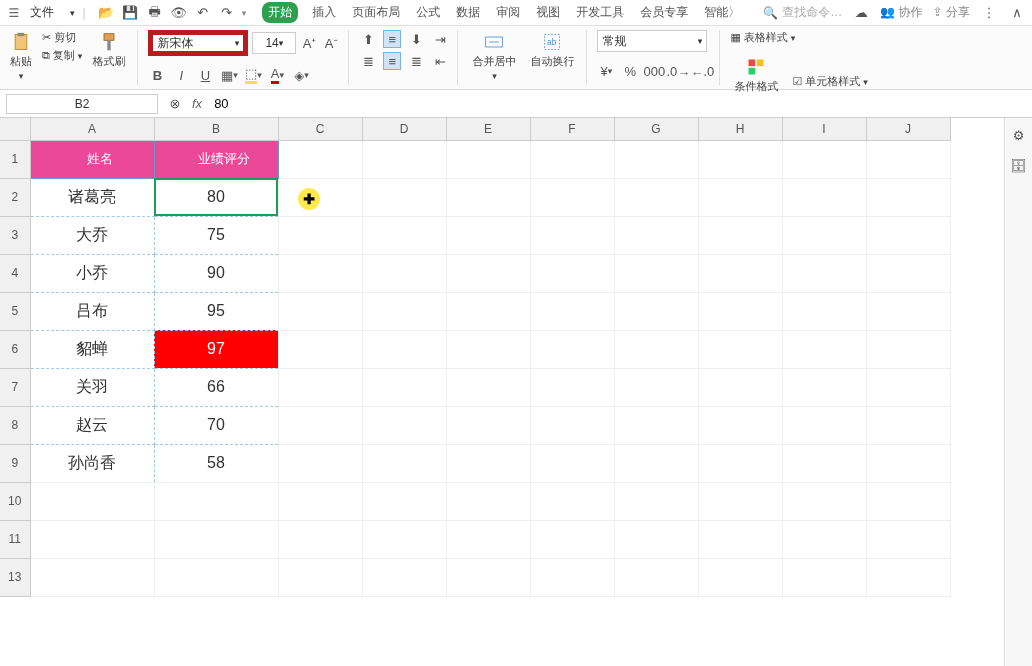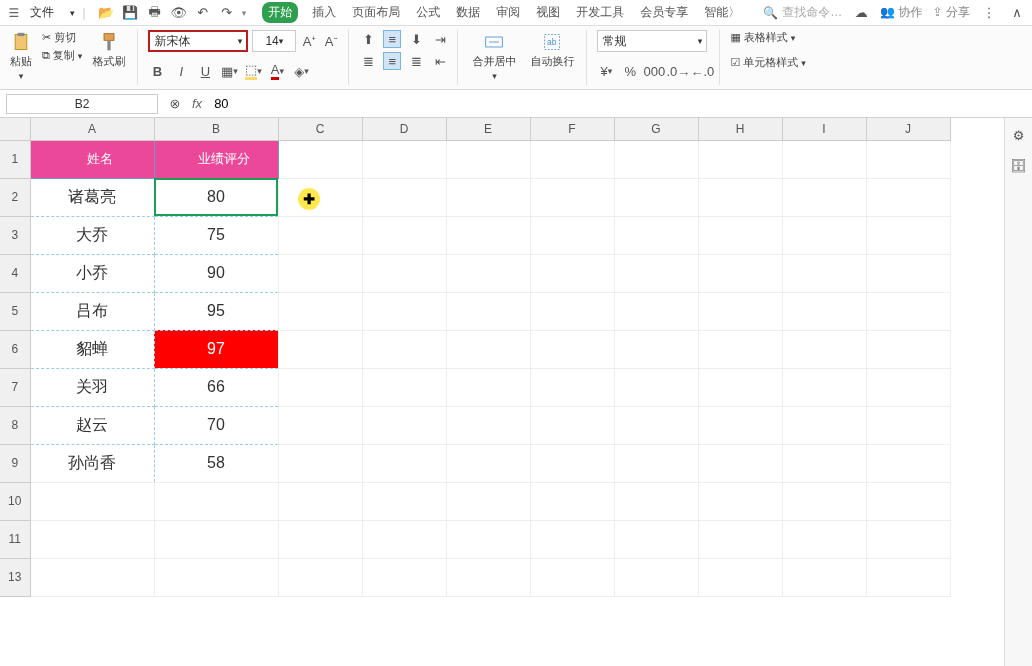--- a/index.html
+++ b/index.html
@@ -15,21 +15,21 @@
 .tab.active { background:#2e9f4e; color:#fff; border-radius:8px; padding:2px 6px; }
 .right-tools { margin-left:auto; display:flex; align-items:center; gap:10px; color:#888; }
 .search-cmd { display:flex; align-items:center; gap:4px; color:#aaa; font-size:12px; }
 .ribbon { height:64px; border-bottom:1px solid #d8d8d8; display:flex; align-items:stretch; padding:4px 6px; gap:10px; background:#fbfbfb; }
 .ribbon-group { display:flex; align-items:flex-start; gap:6px; border-right:1px solid #e0e0e0; padding-right:8px; }
 .rbtn-big { display:flex; flex-direction:column; align-items:center; gap:2px; font-size:11px; color:#444; padding:2px 4px; }
 .rbtn-big .ic { width:20px; height:20px; }
 .rbtn-stack { display:flex; flex-direction:column; gap:3px; }
 .rbtn { display:flex; align-items:center; gap:3px; font-size:11px; color:#444; }
 .font-row { display:flex; align-items:center; gap:4px; }
-.font-select { width:100px; height:22px; border:2px solid #b91c1c; font-size:12px; padding:8px 4px; display:flex; align-items:center; justify-content:space-between; background:#fff; }
+.font-select { width:100px; height:22px; border:5px solid #b91c1c; font-size:12px; padding:8px 4px; display:flex; align-items:center; justify-content:space-between; background:#fff; }
 .size-select { width:44px; height:22px; border:1px solid #ccc; font-size:12px; padding:0 4px; display:flex; align-items:center; justify-content:center; background:#fff; }
 .icon-row { display:flex; align-items:center; gap:6px; margin-top:4px; }
 .ib { width:18px; height:18px; display:inline-flex; align-items:center; justify-content:center; font-size:13px; color:#555; }
 .align-grid { display:grid; grid-template-columns:repeat(4,18px); grid-template-rows:repeat(2,18px); gap:4px 6px; }
 .align-grid .ib.sel { background:#d0e4f5; border:1px solid #7ab3dd; }
 .num-select { width:110px; height:22px; border:1px solid #ccc; font-size:12px; padding:0 4px; display:flex; align-items:center; justify-content:space-between; background:#fff; }
 .name-box-bar { height:28px; display:flex; align-items:center; border-bottom:1px solid #d0d0d0; padding:0 6px; gap:8px; }
 .namebox { width:152px; height:20px; border:1px solid #ccc; text-align:center; font-size:12px; display:flex; align-items:center; justify-content:center; background:#fff; }
 .fx { font-style:italic; color:#666; font-size:13px; }
 .formula-input { flex:1; height:20px; border:none; font-size:13px; padding:0 4px; outline:none; }
@@ -206,20 +206,29 @@
     </div>
   </div>
 
   <div class="ribbon-group" style="flex-direction:column; border-right:none">
     <div class="rbtn">
         <span>▦</span>
         <span>表格样式</span>
         <span class="dd">▾</span>
       </div>
     <div style="display:flex; gap:10px; margin-top:4px">
+      <div class="rbtn-big">
+          <svg class="ic" viewBox="0 0 24 24">
+            <rect x="3" y="3" width="8" height="8" fill="#e74c3c"></rect>
+            <rect x="13" y="3" width="8" height="8" fill="#f1c40f"></rect>
+            <rect x="3" y="13" width="8" height="8" fill="#2ecc71"></rect>
+          </svg>
+          <span>条件格式</span>
+          <span class="dd">▾</span>
+        </div>
       <div class="rbtn">
           <span>☑</span>
           <span>单元格样式</span>
           <span class="dd">▾</span>
         </div>
     </div>
   </div>
 </div>
 
 <div class="name-box-bar">

